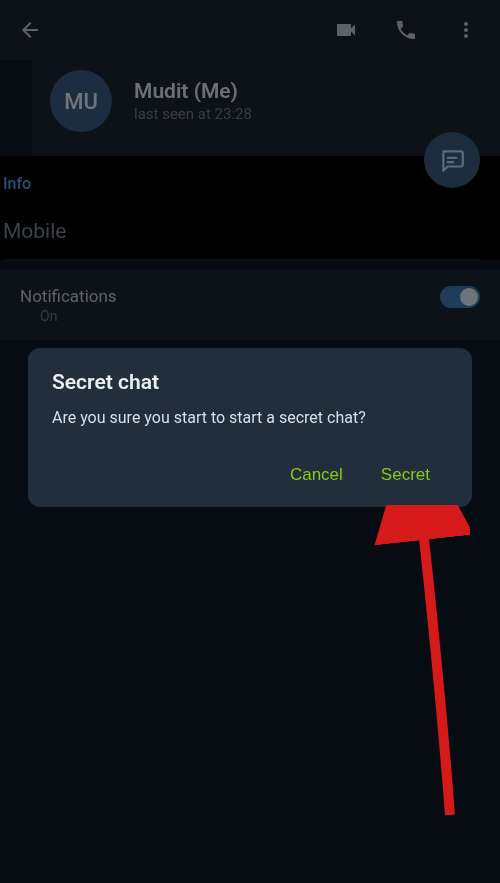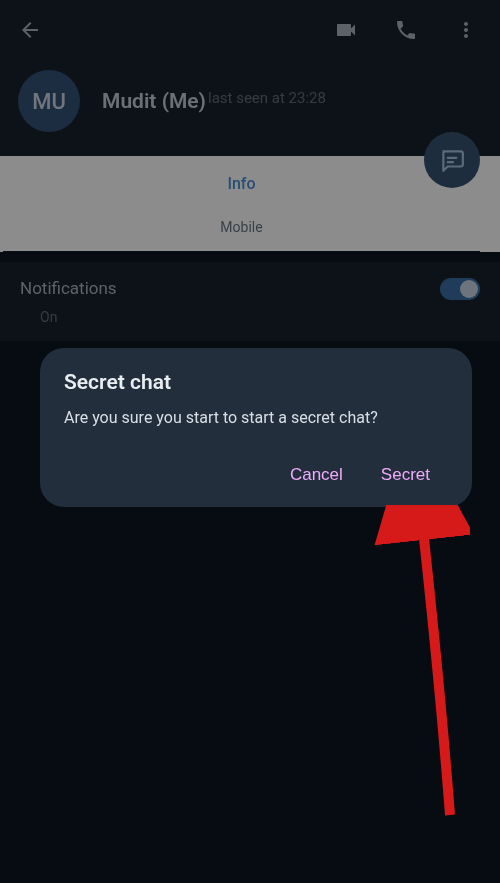--- a/index.html
+++ b/index.html
@@ -44,37 +44,38 @@
       display: flex;
       align-items: center;
       justify-content: center;
       padding: 4px;
     }
     .profile-section {
       display: flex;
       align-items: center;
       padding: 10px 12px 24px 18px;
       background: #18222d;
+      margin-left: 32px;
     }
     .avatar {
       width: 62px;
       height: 62px;
       border-radius: 50%;
       background: #335077;
       display: flex;
       align-items: center;
       justify-content: center;
       color: #d0d8e2;
       font-size: 22px;
       font-weight: 500;
       margin-right: 22px;
     }
     .profile-text {
       display: flex;
-      flex-direction: row;
+      flex-direction: column;
       gap: 2px;
     }
     .profile-name {
       font-size: 21px;
       font-weight: 600;
       color: #c5ccd3;
     }
     .profile-status {
       font-size: 15px;
       color: #606d7b;
@@ -93,54 +94,53 @@
       justify-content: center;
       cursor: pointer;
     }
     .fab svg {
       width: 26px;
       height: 26px;
       fill: #a8c3df;
     }
     .info-section {
       padding: 18px 20px 0 3px;
-      background: #ffffff;
+      background: #000000;
       margin-top: 0;
-      text-align: center;
     }
     .section-title {
       color: #4a8fd4;
       font-size: 16px;
       font-weight: 500;
       margin-bottom: 26px;
     }
     .info-row {
       padding-bottom: 16px;
       border-bottom: 1px solid #0e1a25;
       margin-bottom: 10px;
     }
     .info-label {
       color: #6a7784;
-      font-size: 14px;
+      font-size: 21px;
     }
     .notif-header {
       padding: 16px 20px 0 20px;
       background: #18222d;
     }
     .notif-row {
       display: flex;
       justify-content: space-between;
       align-items: flex-start;
       padding: 0 20px 16px 20px;
       background: #18222d;
     }
     .notif-left {
       display: flex;
       flex-direction: column;
-      gap: 11px;
+      gap: 2px;
     }
     .notif-title {
       color: #a7b2bd;
       font-size: 17px;
     }
     .notif-status {
       color: #606d7b;
       font-size: 14px;
       margin-left: 20px;
     }
@@ -168,24 +168,23 @@
       inset: 0;
       background: rgba(0,0,0,0.45);
       z-index: 10;
     }
     .dialog {
       position: absolute;
       left: 28px;
       right: 28px;
       top: 348px;
       background: #222e3b;
-      border-radius: 24px;
+      border-radius: 12px;
       padding: 22px 24px 12px 24px;
       z-index: 20;
-      margin-left: 12px;
     }
     .dialog-title {
       font-size: 21px;
       font-weight: 600;
       color: #e8edf2;
       margin-bottom: 14px;
     }
     .dialog-message {
       font-size: 16px;
       color: #d8dfe6;
@@ -194,21 +193,21 @@
     .dialog-actions {
       display: flex;
       justify-content: flex-end;
       gap: 38px;
       padding-right: 18px;
       padding-bottom: 10px;
     }
     .dialog-btn {
       background: none;
       border: none;
-      color: #f0abfc;
+      color: #84cc16;
       font-size: 17px;
       font-weight: 500;
       cursor: pointer;
     }
     .arrow-annotation {
       position: absolute;
       left: 350px;
       top: 505px;
       z-index: 30;
       pointer-events: none;

